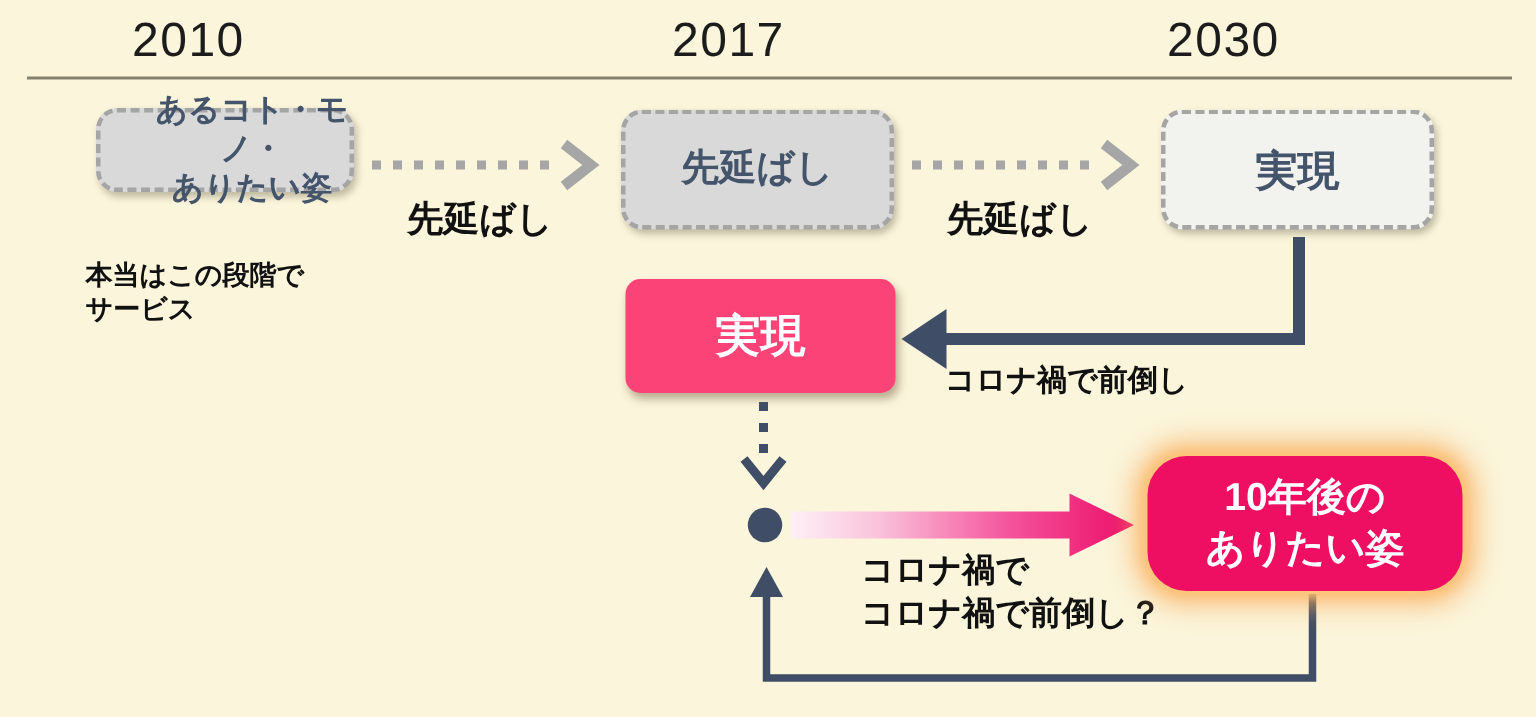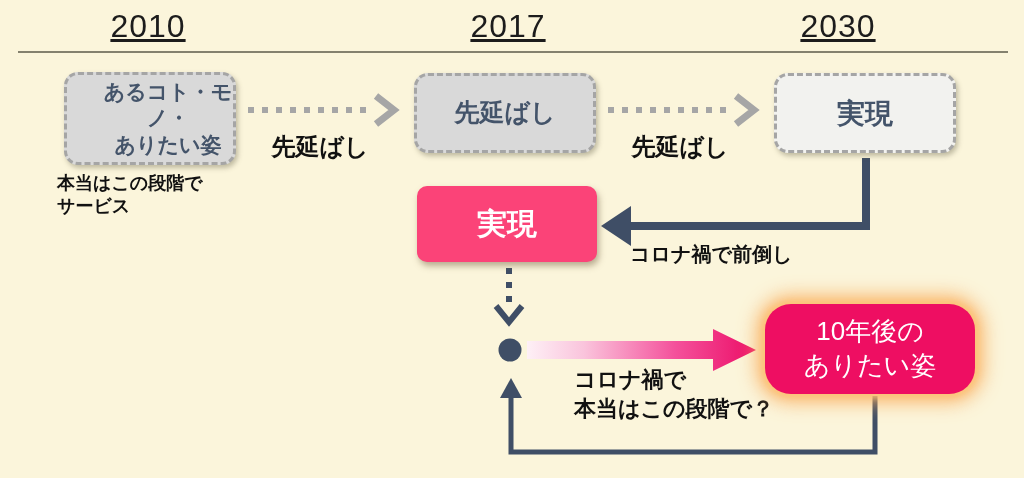--- a/index.html
+++ b/index.html
@@ -3,39 +3,39 @@
 <meta charset="utf-8">
 <style>
   html,body{margin:0;padding:0;}
   body{font-family:"Liberation Sans","DejaVu Sans",sans-serif;}
   .canvas{
     position:relative;width:1024px;height:478px;background:#FBF5DB;overflow:hidden;
   }
   .abs{position:absolute;}
   svg.overlay{position:absolute;left:0;top:0;width:1024px;height:478px;}
   .year{
-    width:120px;text-align:center;font-size:32px;color:#1c1c1c;letter-spacing:1px;text-decoration:underline;
+    width:120px;font-size:32px;color:#1c1c1c;letter-spacing:1px;
   }
   .rule{height:2px;background:#84816E;}
   .dashedbox{
     border:3px dashed #A5A5A5;border-radius:14px;background:#D9D9D9;
     display:flex;flex-direction:column;align-items:center;justify-content:center;
     color:#44546A;font-weight:bold;text-align:center;line-height:1.25;
     box-shadow:2px 3px 5px rgba(120,115,90,0.45);
     box-sizing:border-box;
   }
   .lightfill{background:#F2F2EF;}
   .blacklabel{color:#111;font-weight:bold;line-height:1.3;}
   .pinkbox{
     background:#FB4378;border-radius:10px;color:#fff;font-weight:bold;
     display:flex;align-items:center;justify-content:center;
     box-shadow:2px 4px 6px rgba(120,100,70,0.5);
   }
   .futurebox{
-    background:#EE0E62;border-radius:26px;color:#fff;font-weight:normal;
+    background:#EE0E62;border-radius:26px;color:#fff;font-weight:bold;
     display:flex;flex-direction:column;align-items:center;justify-content:center;
     line-height:1.3;text-align:center;
     box-shadow:0 0 6px 3px rgba(252,196,120,0.95), 0 0 18px 9px rgba(250,172,92,0.8);
   }
 </style>
 </head>
 <body>
 
 <div class="canvas">
 
@@ -77,21 +77,21 @@
       <path d="M875,396 V452 H511 V390" fill="none" stroke="#3F4E66" stroke-width="5"></path>
       <polygon points="511,378 500,398 522,398" fill="#3F4E66"></polygon>
     </g>
   </svg>
 
   <div class="abs year" style="left:88px;top:8px;">2010</div>
   <div class="abs year" style="left:448px;top:8px;">2017</div>
   <div class="abs year" style="left:778px;top:8px;">2030</div>
   <div class="abs rule" style="left:18px;top:51px;width:990px;"></div>
 
-  <div class="abs dashedbox" style="left:64px;top:72px;width:172px;height:93px;font-size:21px;padding-left:36px;">
+  <div class="abs dashedbox" style="left:64px;top:72px;width:172px;height:56px;font-size:21px;padding-left:36px;">
     <span>あるコト・モノ・</span>
     <span>ありたい姿</span>
   </div>
 
   <div class="abs dashedbox" style="left:414px;top:73px;width:182px;height:80px;font-size:25px;">
     <span>先延ばし</span>
   </div>
 
   <div class="abs dashedbox lightfill" style="left:774px;top:73px;width:182px;height:80px;font-size:28px;">
     <span>実現</span>
@@ -106,21 +106,21 @@
   </div>
 
   <div class="abs pinkbox" style="left:417px;top:186px;width:180px;height:76px;font-size:30px;">
     <span>実現</span>
   </div>
 
   <div class="abs blacklabel" style="left:630px;top:241px;font-size:20px;">コロナ禍で前倒し</div>
 
   <div class="abs blacklabel" style="left:574px;top:366px;font-size:22px;">
     <div>コロナ禍で</div>
-    <div>本当はこの段階で？</div>
+    <div>コロナ禍で前倒し？</div>
   </div>
 
   <div class="abs futurebox" style="left:765px;top:304px;width:210px;height:90px;font-size:26px;">
     <span>10年後の</span>
     <span>ありたい姿</span>
   </div>
 
 </div>
 
 </body></html>

